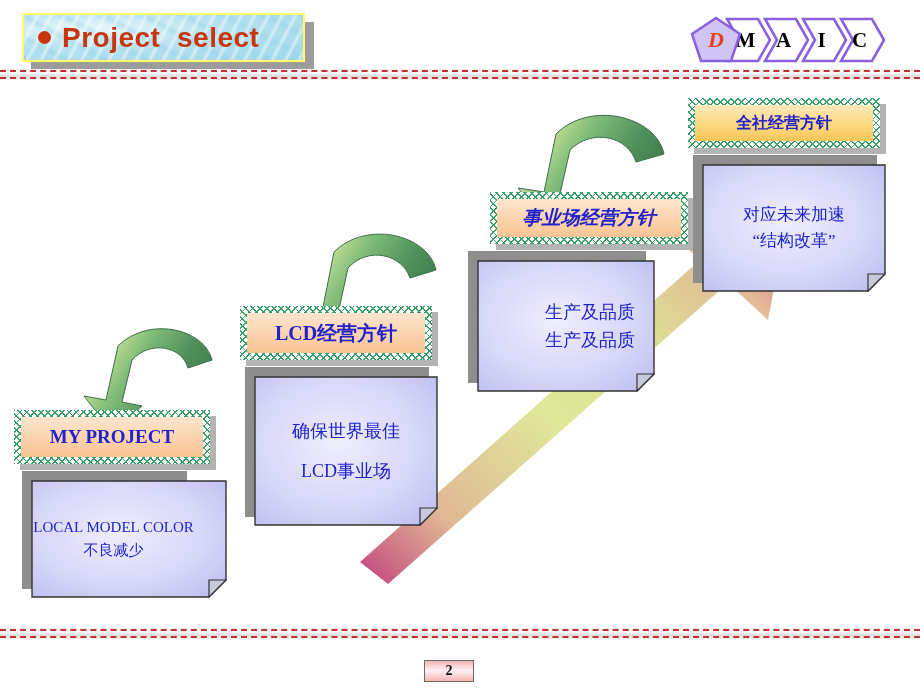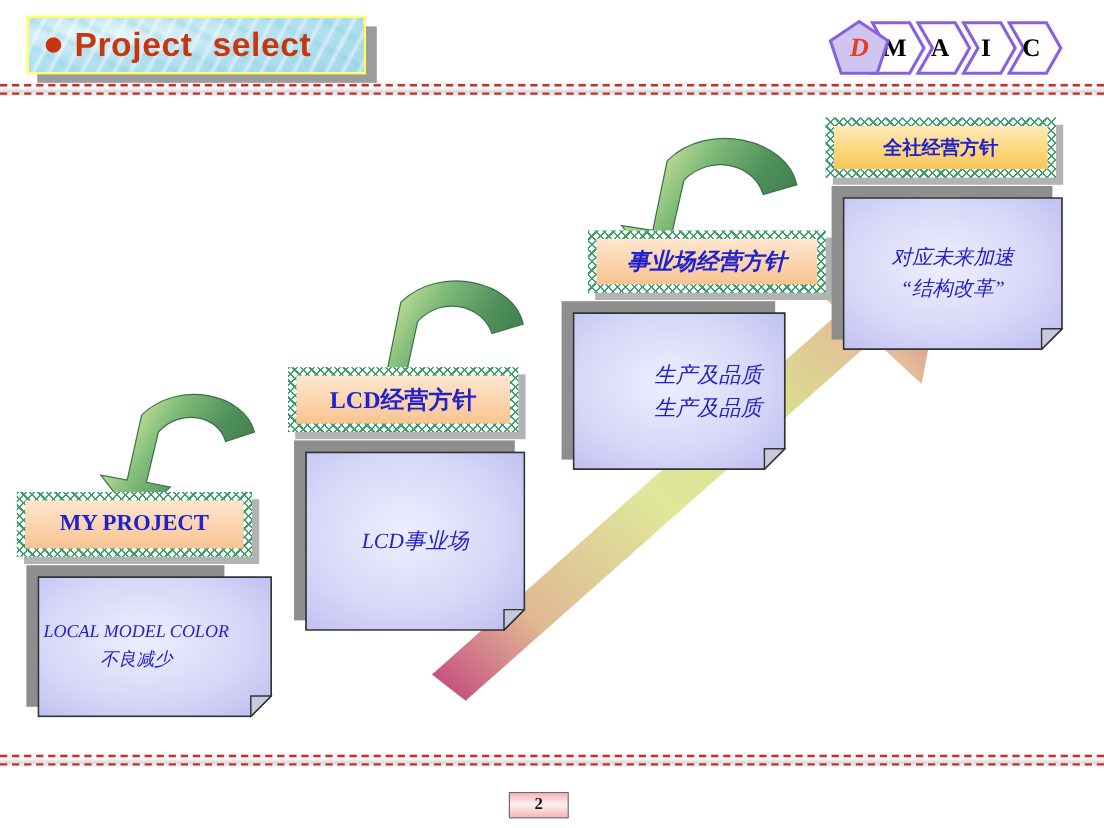--- a/index.html
+++ b/index.html
@@ -195,21 +195,21 @@
     left: 0; top: 0; right: 0; bottom: 0;
     display: flex;
     flex-direction: column;
     align-items: center;
     justify-content: center;
     font-family: "Liberation Serif", "DejaVu Serif", serif;
     color: #2222cc;
     text-align: center;
     pointer-events: none;
   }
-  .note-text .ln { display: block; font-style: italic; }
+  .note-text .ln { display: block; }
 
   
   .curve-arrow { position: absolute; }
 
   
   #page-num-box {
     position: absolute;
     left: 424px; top: 660px;
     width: 50px; height: 22px;
     border: 1px solid #6b6b6b;
@@ -375,20 +375,21 @@
                 <stop offset="0%" stop-color="#eeeeff"></stop>
                 <stop offset="60%" stop-color="#d6d6f8"></stop>
                 <stop offset="100%" stop-color="#bdbdf0"></stop>
               </radialGradient>
             </defs>
             <polygon points="1,1 183,1 183,132 166,149 1,149" fill="url(#ng2)" stroke="#333333" stroke-width="1.4"></polygon>
             <polygon points="183,132 166,149 166,132" fill="#c9c9dd" stroke="#333333" stroke-width="1.2"></polygon>
           </svg>
         </div>
         <div class="note-text" style="font-size:18px; line-height:40px;">
+          <span class="ln">确保世界最佳</span>
           <span class="ln">LCD事业场</span>
         </div>
       </div>
     </div>
 
     <div class="group" style="left:492px; top:22px;">
       <svg class="curve-arrow" style="left:16px; top:0px;" width="160" height="128" viewBox="0 0 160 128">
         <defs>
           <linearGradient id="ca3" x1="0" y1="0" x2="1" y2="0.5">
             <stop offset="0%" stop-color="#4f8f5b"></stop>

